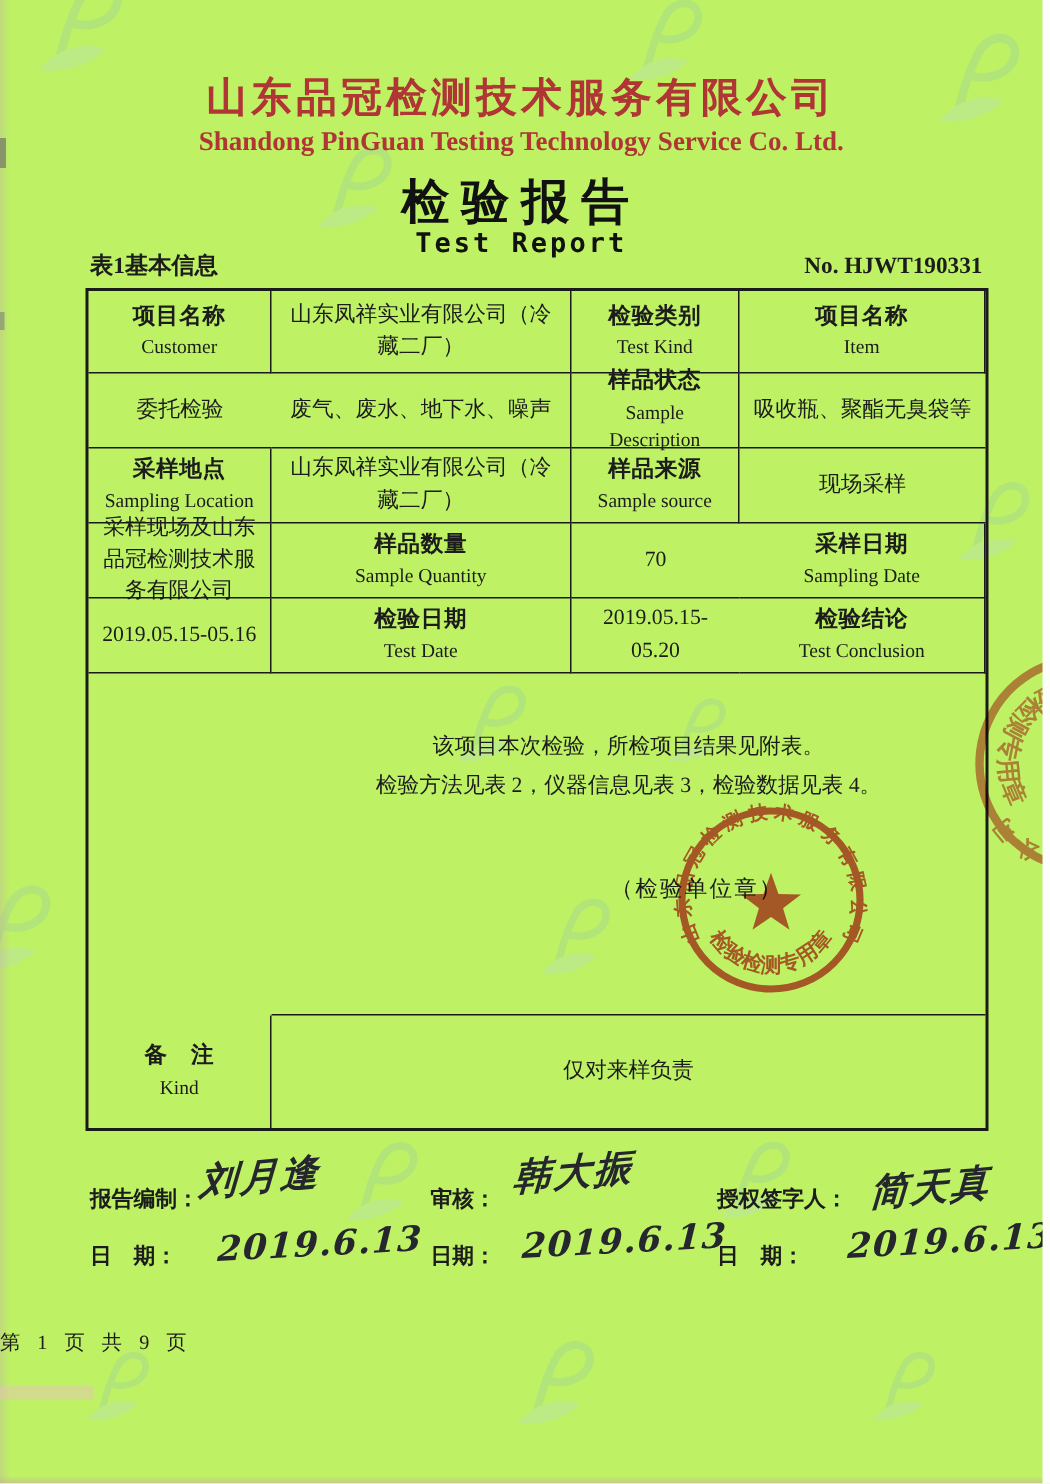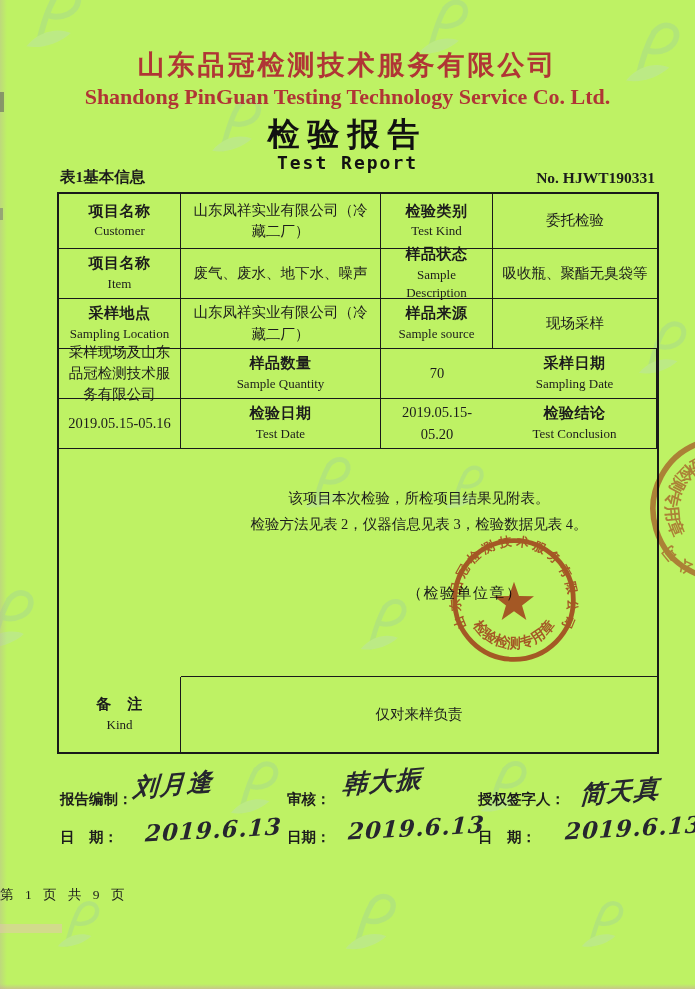--- a/index.html
+++ b/index.html
@@ -19,21 +19,21 @@
   .smudge2 { position:absolute; left:0; top:208px; width:3px; height:12px; background:rgba(110,110,115,.5); }
   .smudge3 { position:absolute; left:0; top:924px; width:62px; height:9px; background:rgba(235,190,188,.45); }
 
   
   .wm { position:absolute; opacity:.5; pointer-events:none; }
 
   
   .company-cn { position:absolute; top:47px; left:0; width:100%; text-align:center;
     font-size:27px; font-weight:bold; letter-spacing:3px; color:#b03535; }
   .company-en { position:absolute; top:84px; left:0; width:100%; text-align:center;
-    font-size:22px; font-weight:bold; color:#b03535; }
+    font-size:18px; font-weight:bold; color:#b03535; }
   .title-cn { position:absolute; top:113px; left:0; width:100%; text-align:center;
     font-size:32px; font-weight:bold; letter-spacing:8px; color:#111; }
   .title-en { position:absolute; top:152px; left:0; width:100%; text-align:center;
     font-family:"DejaVu Sans Mono","Liberation Mono",monospace;
     font-size:18px; font-weight:bold; letter-spacing:2px; color:#111; }
   .table-caption { position:absolute; top:167px; left:60px;
     font-size:15.5px; font-weight:bold; }
   .report-no { position:absolute; top:169px; left:455px; width:200px; text-align:right;
     font-size:15.5px; font-weight:bold; }
 
@@ -148,26 +148,26 @@
 
     <div class="cell">
       <div class="lab-cn">项目名称</div>
       <div class="lab-en">Customer</div>
     </div>
     <div class="cell">山东凤祥实业有限公司（冷藏二厂）</div>
     <div class="cell">
       <div class="lab-cn">检验类别</div>
       <div class="lab-en">Test Kind</div>
     </div>
-    <div class="cell lastcol">委托检验</div>
-
     <div class="cell">
       <div class="lab-cn">项目名称</div>
       <div class="lab-en">Item</div>
     </div>
+
+    <div class="cell lastcol">委托检验</div>
     <div class="cell">废气、废水、地下水、噪声</div>
     <div class="cell">
       <div class="lab-cn">样品状态</div>
       <div class="lab-en">Sample Description</div>
     </div>
     <div class="cell lastcol">吸收瓶、聚酯无臭袋等</div>
 
     <div class="cell">
       <div class="lab-cn">采样地点</div>
       <div class="lab-en">Sampling Location</div>

